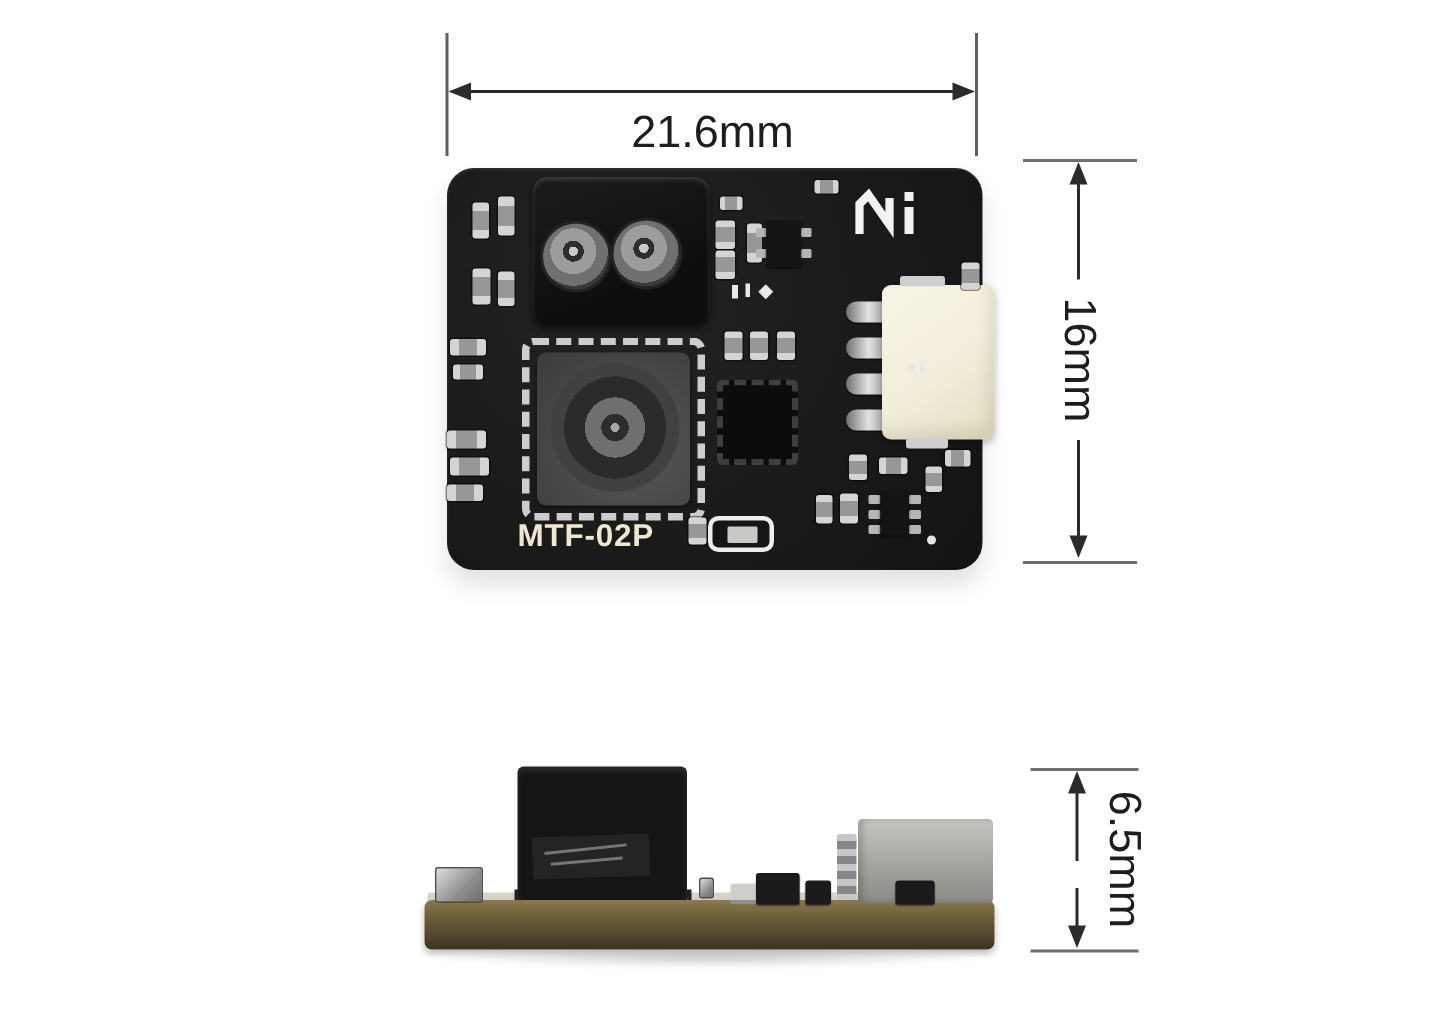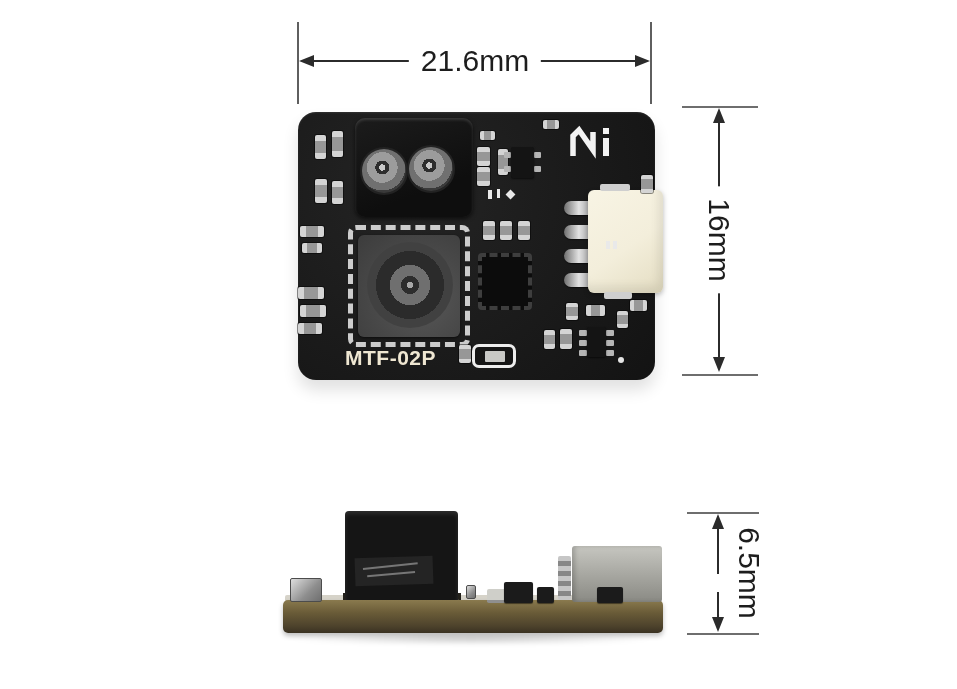--- a/index.html
+++ b/index.html
@@ -16,21 +16,21 @@
   .tick-h{position:absolute;height:2px;background:#6e6e6e;}
   .dline-h{position:absolute;height:2px;background:var(--dimension-line);}
   .dline-v{position:absolute;width:2px;background:var(--dimension-line);}
   .ah{position:absolute;width:0;height:0;}
   .ah.left {border-top:6px solid transparent;border-bottom:6px solid transparent;border-right:15px solid var(--dimension-line);}
   .ah.right{border-top:6px solid transparent;border-bottom:6px solid transparent;border-left:15px solid var(--dimension-line);}
   .ah.up   {border-left:6px solid transparent;border-right:6px solid transparent;border-bottom:15px solid var(--dimension-line);}
   .ah.down {border-left:6px solid transparent;border-right:6px solid transparent;border-top:15px solid var(--dimension-line);}
   .dim-label{position:absolute;font-size:30px;color:#1d1d1d;background:var(--background);
              white-space:nowrap;line-height:1;padding:3px 12px;}
-  .dim-label.h{transform:translate(-50%,-50%);}
+  .dim-label.h{transform:translate(-50%,-50%);margin-top:28px;}
   .dim-label.v{transform:translate(-50%,-50%) rotate(90deg);}
 
   
   .pcb{position:absolute;left:298px;top:112px;width:357px;height:268px;border-radius:18px;
        background:radial-gradient(circle at 32% 30%, #242424, #1a1a1a 58%, #131313);
        box-shadow:0 10px 16px rgba(0,0,0,0.12), inset 0 1px 2px rgba(255,255,255,0.09);}
   .tof{position:absolute;left:57px;top:6px;width:118px;height:99px;border-radius:10px;
        background:linear-gradient(160deg,#1c1c1c,#0e0e0e 70%);
        box-shadow:inset 0 2px 3px rgba(255,255,255,0.14), 0 2px 4px rgba(0,0,0,0.6);}
   .tof-lens{position:absolute;width:44px;height:44px;border-radius:50%;

